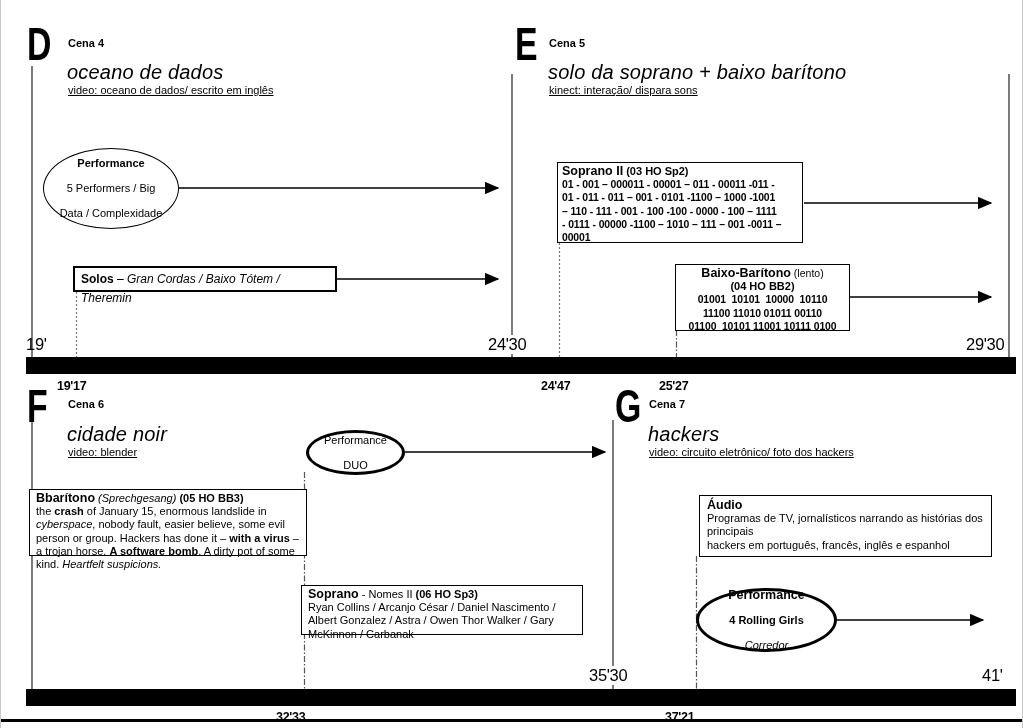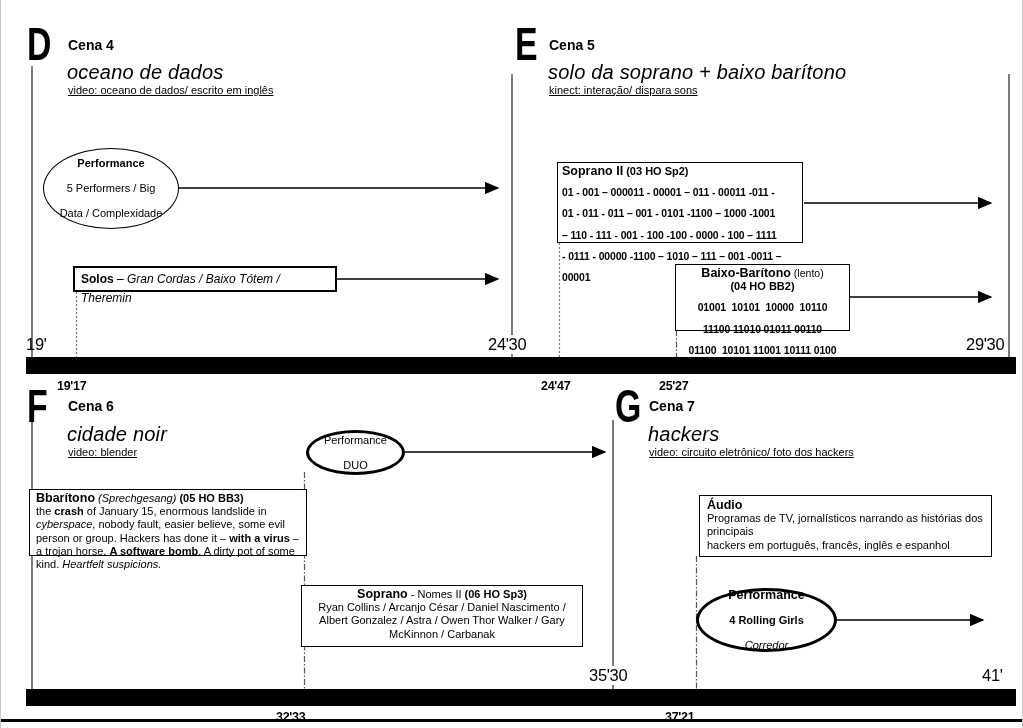--- a/index.html
+++ b/index.html
@@ -15,42 +15,42 @@
     border-right: 1px solid #c9c9c9;
   }
   .abs { position: absolute; }
   svg.overlay { position:absolute; left:0; top:0; z-index:1; }
   .z2 { z-index: 2; }
 
   .scene-letter {
     font-size: 47px; font-weight: bold; line-height: 1;
     transform: scaleX(.72); transform-origin: left top;
   }
-  .scene-title { font-size: 14px; font-weight: bold; }
+  .scene-title { font-size: 11px; font-weight: bold; }
   .scene-subtitle { font-size: 20px; font-style: italic; letter-spacing: .2px; }
   .scene-note { font-size: 11px; text-decoration: underline; }
 
   .box {
     position: absolute; z-index: 2;
     background: #fff; border: 1.4px solid #000;
     font-size: 11px; line-height: 13.2px;
     padding: 2px 6px;
   }
   .box-thick { border-width: 2.6px; }
   .ellipse {
     position: absolute; z-index: 2;
     background: #fff; border: 1.4px solid #000; border-radius: 50%;
     display: flex; flex-direction: column; justify-content: center; align-items: center;
     text-align: center; font-size: 11px; line-height: 13px; gap: 12px;
   }
   .ellipse-thick { border-width: 3.4px; }
 
   .b { font-weight: bold; }
   .i { font-style: italic; }
-  .pre { white-space: pre; margin-top: 8px; }
+  .pre { white-space: pre; }
   .t12 { font-size: 12.5px; }
   .seq { font-size: 10.4px; font-weight: bold; letter-spacing: -.1px; }
   .center { text-align: center; }
 
   .bar { position: absolute; background: #000; z-index: 2; }
 
   .time-big  { position:absolute; z-index:3; font-size: 16.5px; letter-spacing:-.3px; }
   .time-mark { position:absolute; z-index:3; font-size: 12.5px; font-weight: bold; letter-spacing:-.3px;margin-top:40px; }
 </style>
 </head>
@@ -142,21 +142,21 @@
     <span>DUO</span>
   </div>
 
   <div class="box" style="left:28px; top:489px; width:278px; height:67px;">
     <div>
       <span class="b t12">Bbarítono</span><span class="i"> (Sprechgesang) </span><span class="b">(05 HO BB3)</span>
     </div>
     <div><span>the </span><span class="b">crash</span><span> of January 15, enormous landslide in </span><span class="i">cyberspace</span><span>, nobody fault, easier believe, some evil person or group. Hackers has done it – </span><span class="b">with a virus</span><span> – a trojan horse. </span><span class="b">A software bomb</span><span>. A dirty pot of some kind. </span><span class="i">Heartfelt suspicions.</span></div>
   </div>
 
-  <div class="box" style="left:300px; top:585px; width:282px; height:62px;text-align:center;">
+  <div class="box" style="left:300px; top:585px; width:282px; height:50px;">
     <div>
       <span class="b t12">Soprano</span><span> - Nomes II </span><span class="b">(06 HO Sp3)</span>
     </div>
     <div>Ryan Collins / Arcanjo César / Daniel Nascimento / Albert Gonzalez / Astra / Owen Thor Walker / Gary McKinnon / Carbanak</div>
   </div>
 
   <div class="abs scene-letter z2" style="left:614px; top:382px;">G</div>
   <div class="abs scene-title z2" style="left:648px; top:398px;">Cena 7</div>
   <div class="abs scene-subtitle z2" style="left:647px; top:423px;">hackers</div>
   <div class="abs scene-note z2" style="left:648px; top:446px;">video: circuito eletrônico/ foto dos hackers</div>

